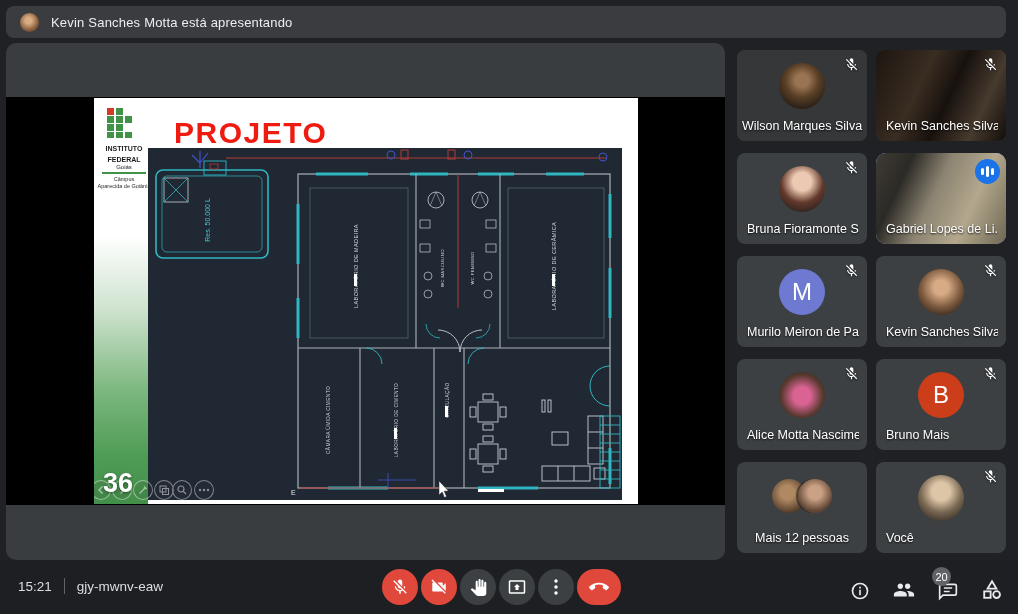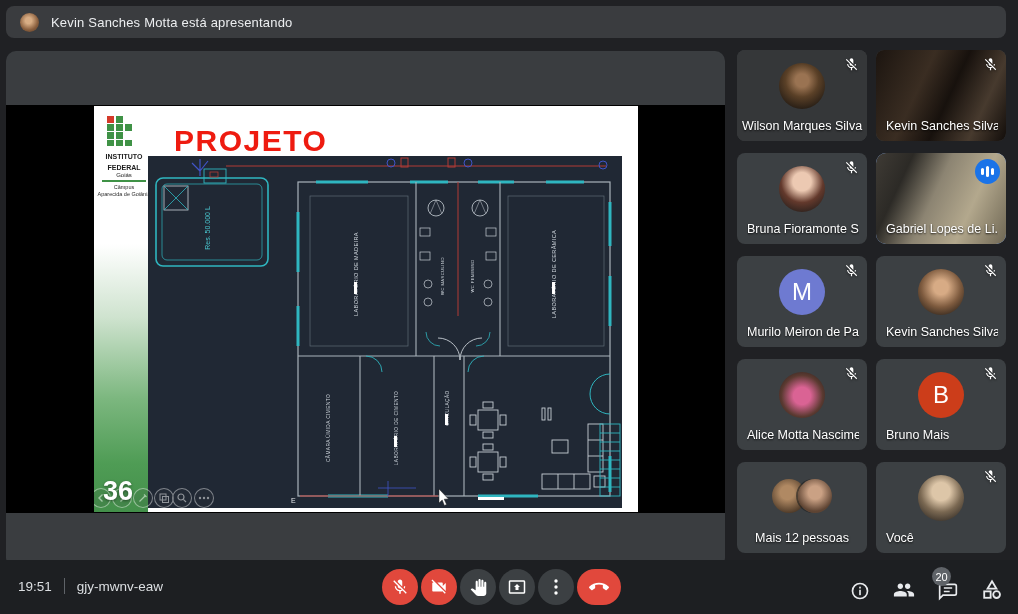--- a/index.html
+++ b/index.html
@@ -17,21 +17,21 @@
   .banner-avatar {
     width:19px; height:19px; border-radius:50%;
     background:radial-gradient(circle at 45% 40%, #d8ad84 20%, #8a5f3e 60%, #4b3424 100%);
     flex:0 0 auto;
   }
   .banner-text { font-size:13px; font-weight:500; color:#eceef0; letter-spacing:.2px; }
 
   
   .stage {
     position:absolute; left:6px; top:43px; width:719px; height:517px;
-    background:#3a3d40; border-radius:10px;margin-top:8px;
+    background:#3a3d40; border-radius:10px;
   }
   .shared-screen {
     position:absolute; left:0; top:54px; width:719px; height:408px; background:#000;
   }
   .slide {
     position:absolute; left:88px; top:1px; width:544px; height:406px; background:#ffffff;
     overflow:hidden;
   }
   .green-strip {
     position:absolute; left:0; top:0; width:54px; height:100%;
@@ -381,21 +381,21 @@
   <div class="tile" style="left:876px; top:462px;">
     <div class="avatar bg-voce"></div>
     <svg class="mic-off" width="15" height="15" viewBox="0 0 24 24">
         <path fill="#fff" d="M19 11h-1.7c0 .74-.16 1.43-.43 2.05l1.23 1.23c.56-.98.9-2.09.9-3.28zm-4.02.17c0-.06.02-.11.02-.17V5c0-1.66-1.34-3-3-3S9 3.34 9 5v.18l5.98 5.99zM4.27 3 3 4.27l6.01 6.01V11c0 1.66 1.33 3 2.99 3 .22 0 .44-.03.65-.08l1.66 1.66c-.71.33-1.5.52-2.31.52-2.76 0-5.3-2.1-5.3-5.1H5c0 3.41 2.72 6.23 6 6.72V21h2v-3.28c.91-.13 1.77-.45 2.54-.9L19.73 21 21 19.73 4.27 3z"></path>
       </svg>
     <div class="name">Você</div>
   </div>
 
   <div class="bottom-bar">
     <div class="meeting-info">
-      <span>19:51</span>
+      <span>15:21</span>
       <span class="divider"></span>
       <span>gjy-mwnv-eaw</span>
     </div>
 
     <div class="controls">
       <button class="ctl red" title="">
         <svg width="18" height="18" viewBox="0 0 24 24">
             <path fill="#fff" d="M19 11h-1.7c0 .74-.16 1.43-.43 2.05l1.23 1.23c.56-.98.9-2.09.9-3.28zm-4.02.17c0-.06.02-.11.02-.17V5c0-1.66-1.34-3-3-3S9 3.34 9 5v.18l5.98 5.99zM4.27 3 3 4.27l6.01 6.01V11c0 1.66 1.33 3 2.99 3 .22 0 .44-.03.65-.08l1.66 1.66c-.71.33-1.5.52-2.31.52-2.76 0-5.3-2.1-5.3-5.1H5c0 3.41 2.72 6.23 6 6.72V21h2v-3.28c.91-.13 1.77-.45 2.54-.9L19.73 21 21 19.73 4.27 3z"></path>
           </svg>
       </button>

